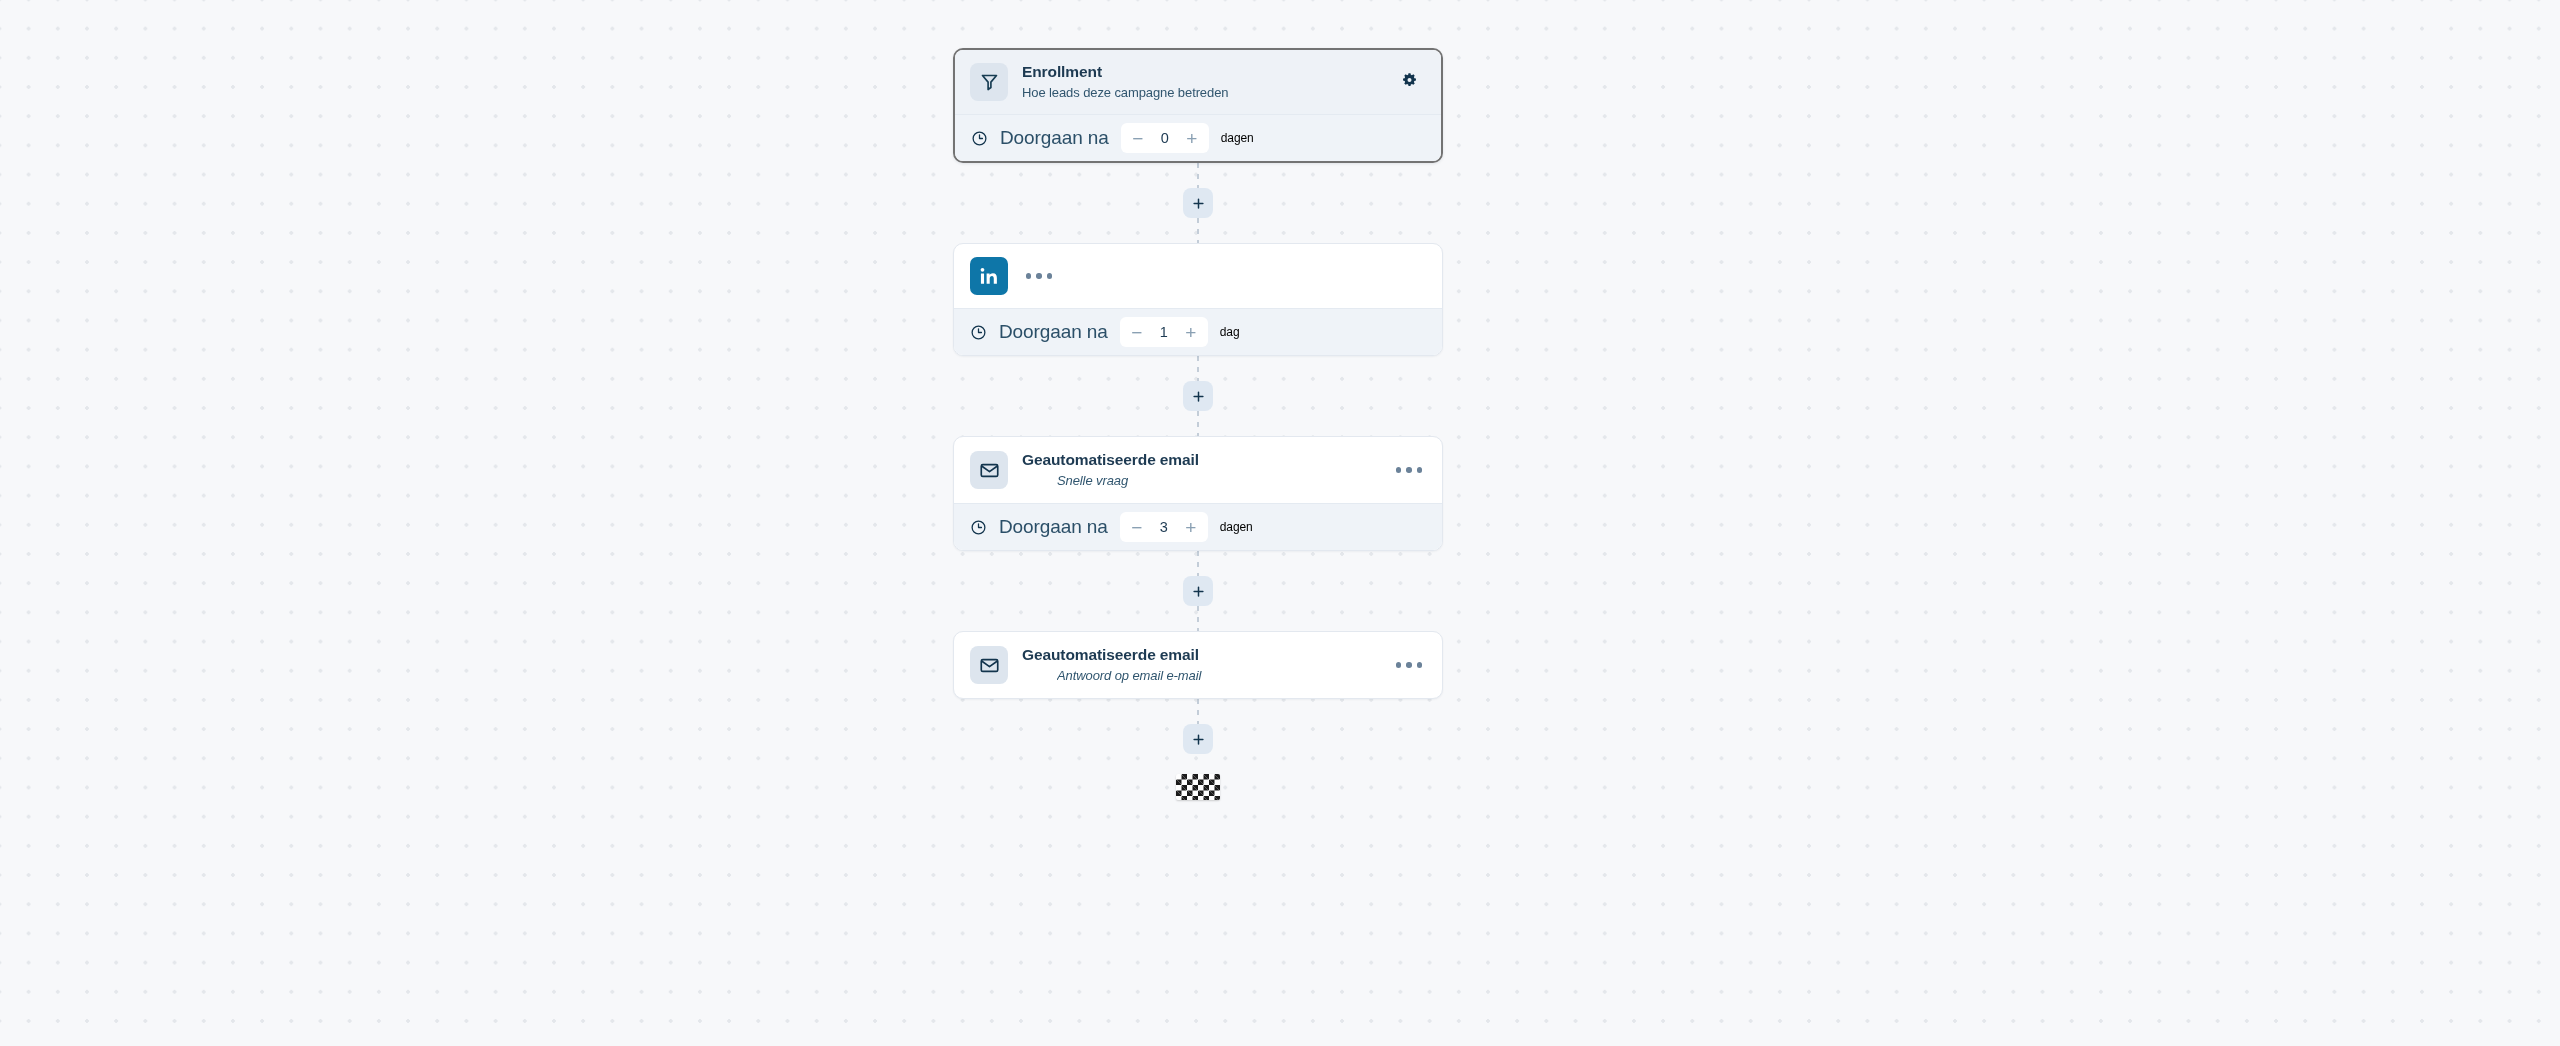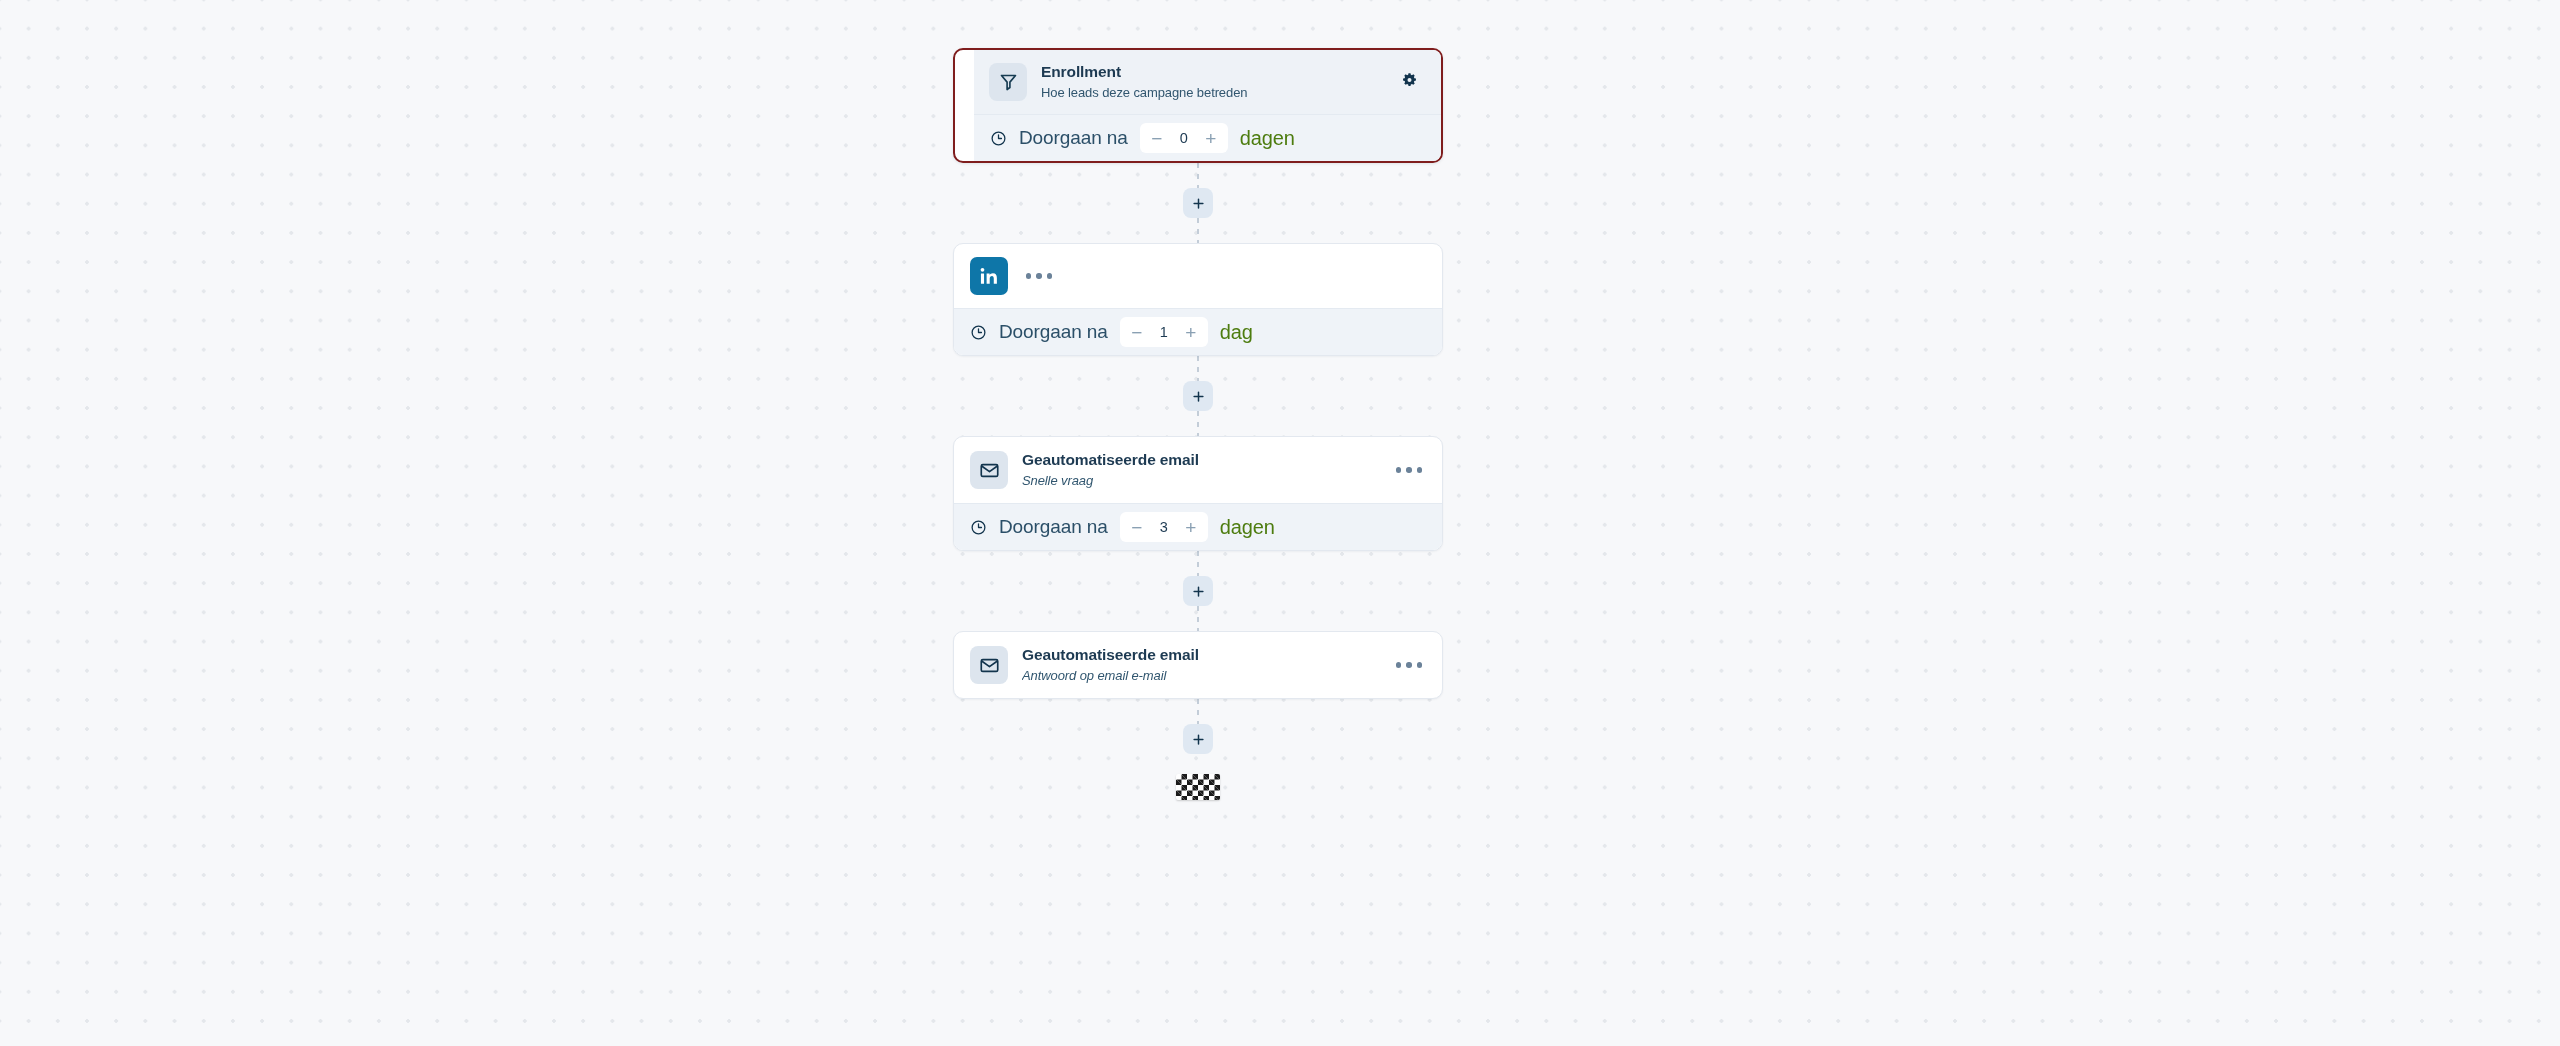--- a/index.html
+++ b/index.html
@@ -41,23 +41,22 @@
     box-sizing: border-box;
     border-radius: 10px;
     background: #ffffff;
     border: 1px solid #e3e8ef;
     box-shadow: 0 1px 2px rgba(18, 35, 56, 0.05);
     overflow: hidden;
     position: relative;
     z-index: 2;
   }
   .card.selected {
-    border: 2px solid #7f1d1d;
+    border: 2px solid #737373;
     box-shadow: 0 1px 3px rgba(18, 35, 56, 0.10);
-    padding-left: 19px;
   }
 
   .card-head {
     display: flex;
     align-items: center;
     padding: 13px 16px 13px 16px;
     gap: 14px;
     min-height: 48px;
     box-sizing: border-box;
   }
@@ -101,21 +100,21 @@
   .node-sub {
     font-size: 13px;
     color: #31566f;
     line-height: 19px;
     letter-spacing: -0.1px;
     white-space: nowrap;
     overflow: hidden;
     text-overflow: ellipsis;
     max-width: 340px;
   }
-  .node-sub.italic { font-style: italic; }
+  .node-sub.italic { font-style: italic; margin-left: 35px; }
 
   .head-action {
     width: 34px;
     height: 30px;
     display: flex;
     align-items: center;
     justify-content: center;
     cursor: pointer;
     flex: 0 0 auto;
   }
@@ -173,22 +172,22 @@
     font-weight: 300;
   }
   .step-val {
     min-width: 24px;
     text-align: center;
     font-size: 14.5px;
     color: #1d3a52;
     cursor: text;
   }
   .delay-unit {
-    font-size: 20px;
-    color: #4d7c0f;
+    font-size: 12px;
+    color: #000000;
     letter-spacing: -0.1px;
   }
 
   
   .connector {
     width: 2px;
     background-image: linear-gradient(to bottom, #c3cdd8 0 5px, transparent 5px 11px);
     background-size: 2px 11px;
     background-repeat: repeat-y;
     position: relative;

